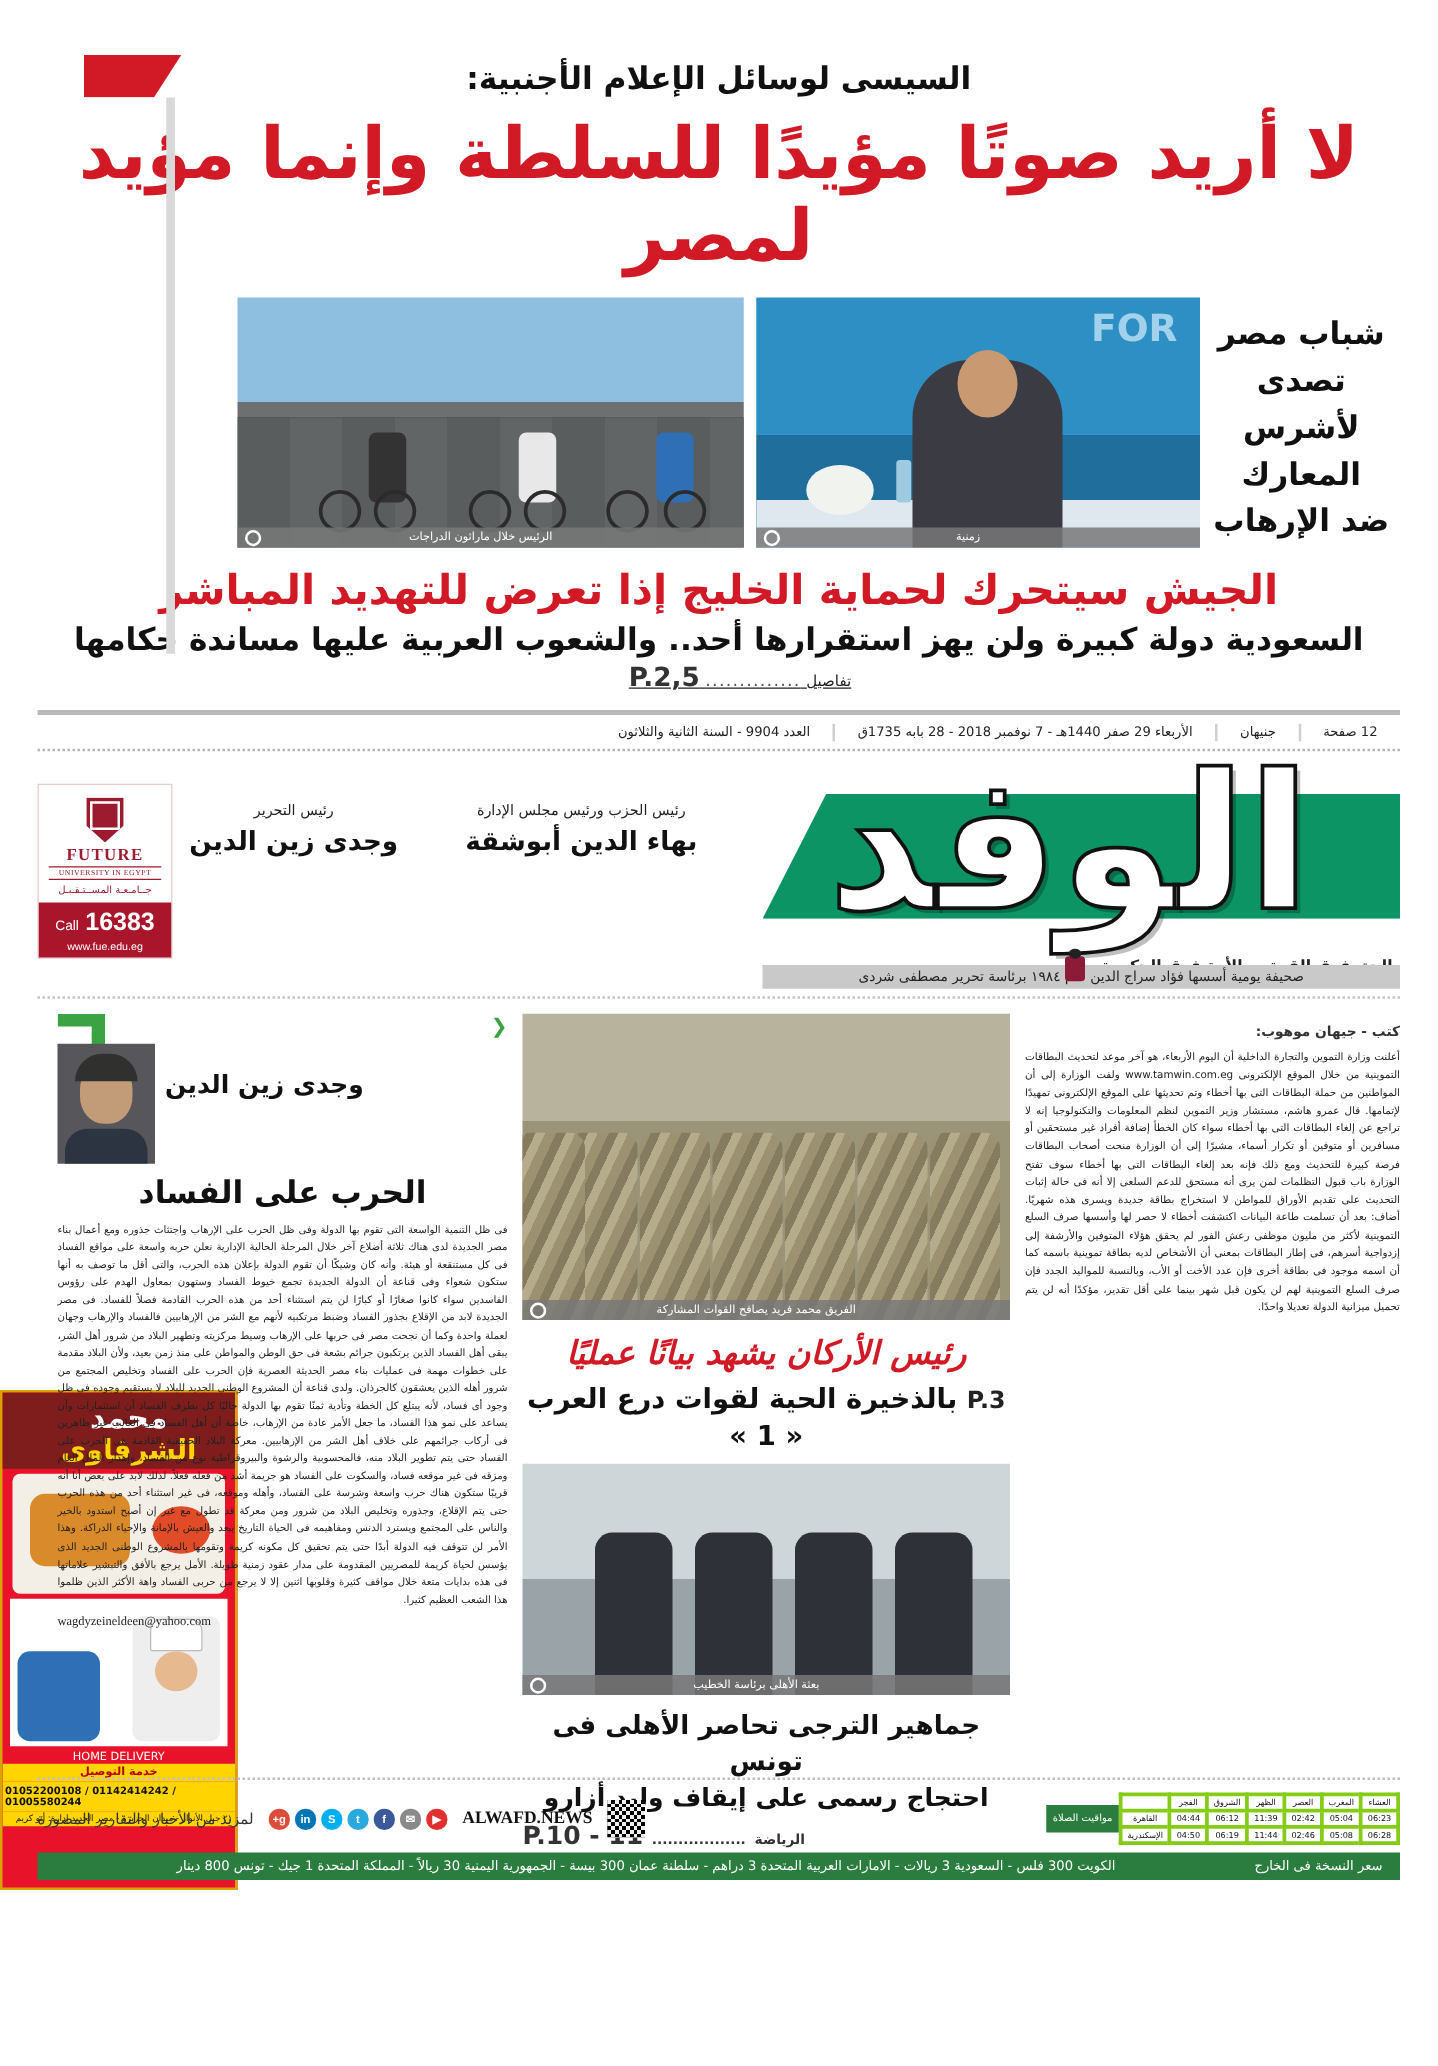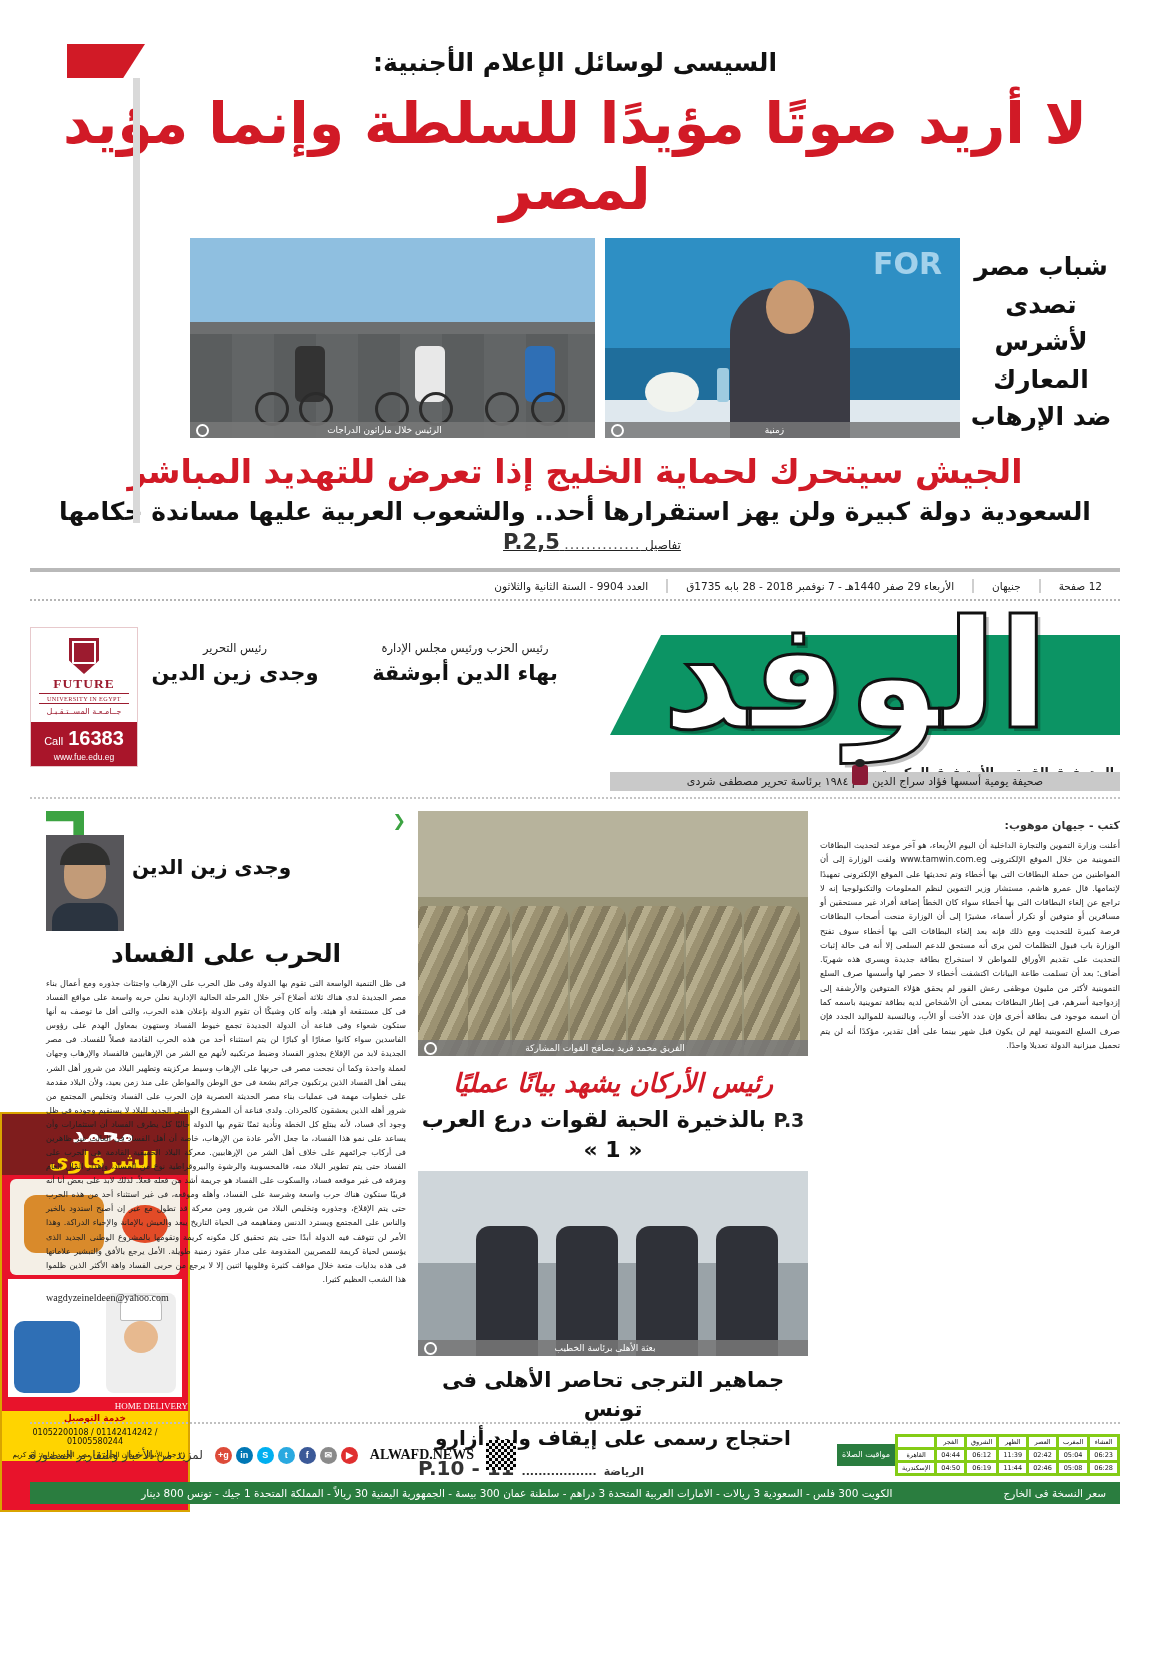--- a/index.html
+++ b/index.html
@@ -214,23 +214,23 @@
   .ad .t1 { color:#fff; font-size:24px; font-weight:bold; }
   .ad .t2 { color:#FFD400; font-size:22px; font-weight:bold; }
   .ad .plate { margin: 4px 8px; height:96px; background:#f4efe6; border-radius:6px; position:relative; overflow:hidden;}
   .ad .plate .food{position:absolute;left:14px;top:16px;width:80px;height:58px;background:#D98A2B;border-radius:12px;}
   .ad .plate .bowl{position:absolute;right:12px;top:26px;width:46px;height:38px;background:#E24B27;border-radius:50%;}
   .ad .mid { background:#fff; margin:4px 6px; padding:4px; position:relative; height:118px;}
   .ad .kids{position:absolute;left:6px;bottom:4px;width:66px;height:72px;background:#2f6fb5;border-radius:10px;}
   .ad .chef{position:absolute;right:6px;bottom:4px;width:70px;height:100px;background:#eee;border-radius:8px;}
   .ad .chef .hat{position:absolute;left:14px;top:2px;width:42px;height:26px;background:#fff;border:1px solid #bbb;border-radius:10px 10px 2px 2px;}
   .ad .chef .face{position:absolute;left:18px;top:28px;width:34px;height:32px;background:#e7b98f;border-radius:50%;}
-  .ad .hd { color:#fff; font-size:9px; text-align:right;font-family:Liberation Serif, serif;}
+  .ad .hd { color:#fff; font-size:9px; text-align:center;}
   .ad .delivery{ background:#FFD400;color:#b00;font-size:9px;font-weight:bold;text-align:center;padding:2px;}
-  .ad .phones{ background:#FFD400; color:#111; font-size:8px; text-align:center; padding:3px 2px; direction:ltr;}
+  .ad .phones{ background:#FFD400; color:#111; font-size:8px; padding:3px 2px; direction:ltr;font-weight:bold;}
   .ad .addr{ background:#FFD400; color:#111; font-size:7px; padding:2px;}
 
   
   .footer { position:absolute; left:30px; right:30px; bottom: 8px; }
   .footrule { border-top:2px dotted #c0c0c0; margin-bottom:6px;}
   .footbar { display:flex; align-items:center; gap:12px; padding: 4px 0 6px 0; flex-direction: row-reverse;}
   .foot-text { font-size:12px; color:#333; }
   .socials { display:flex; gap:4px; }
   .soc { width:17px;height:17px;border-radius:50%; display:flex;align-items:center;justify-content:center;
      color:#fff; font-size:9px; font-weight:bold; font-family:"Liberation Sans",sans-serif;}

